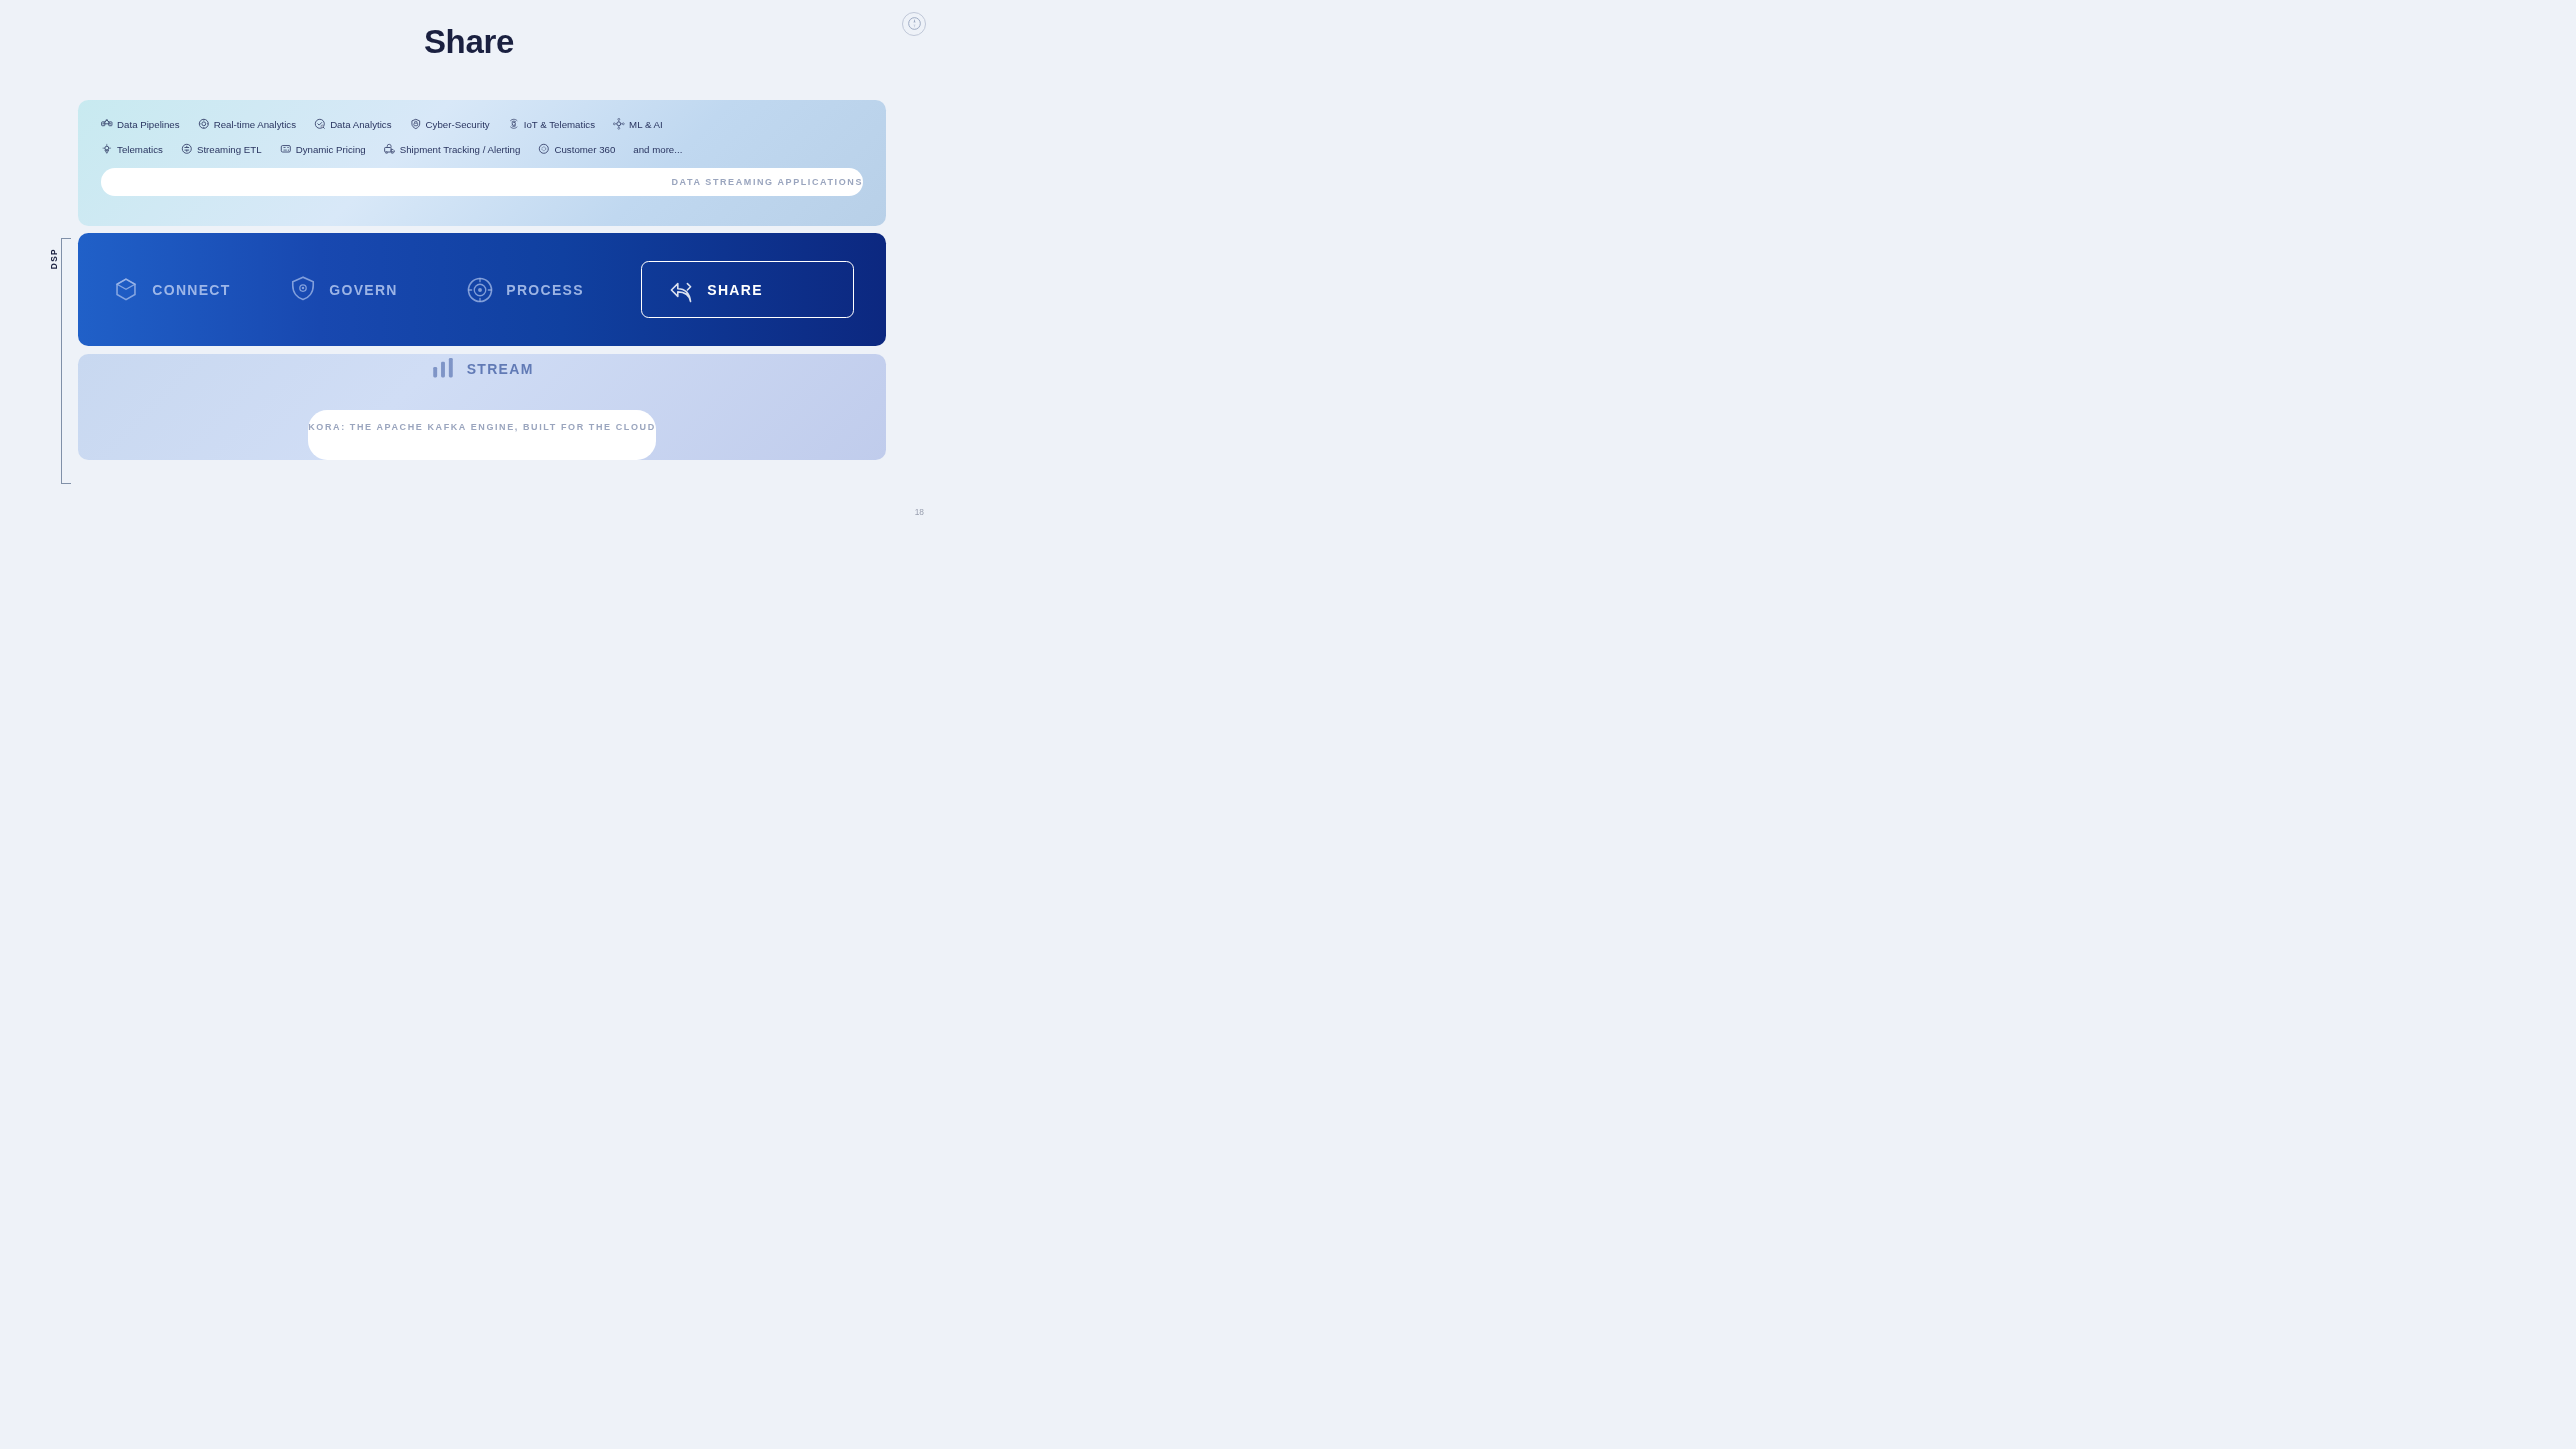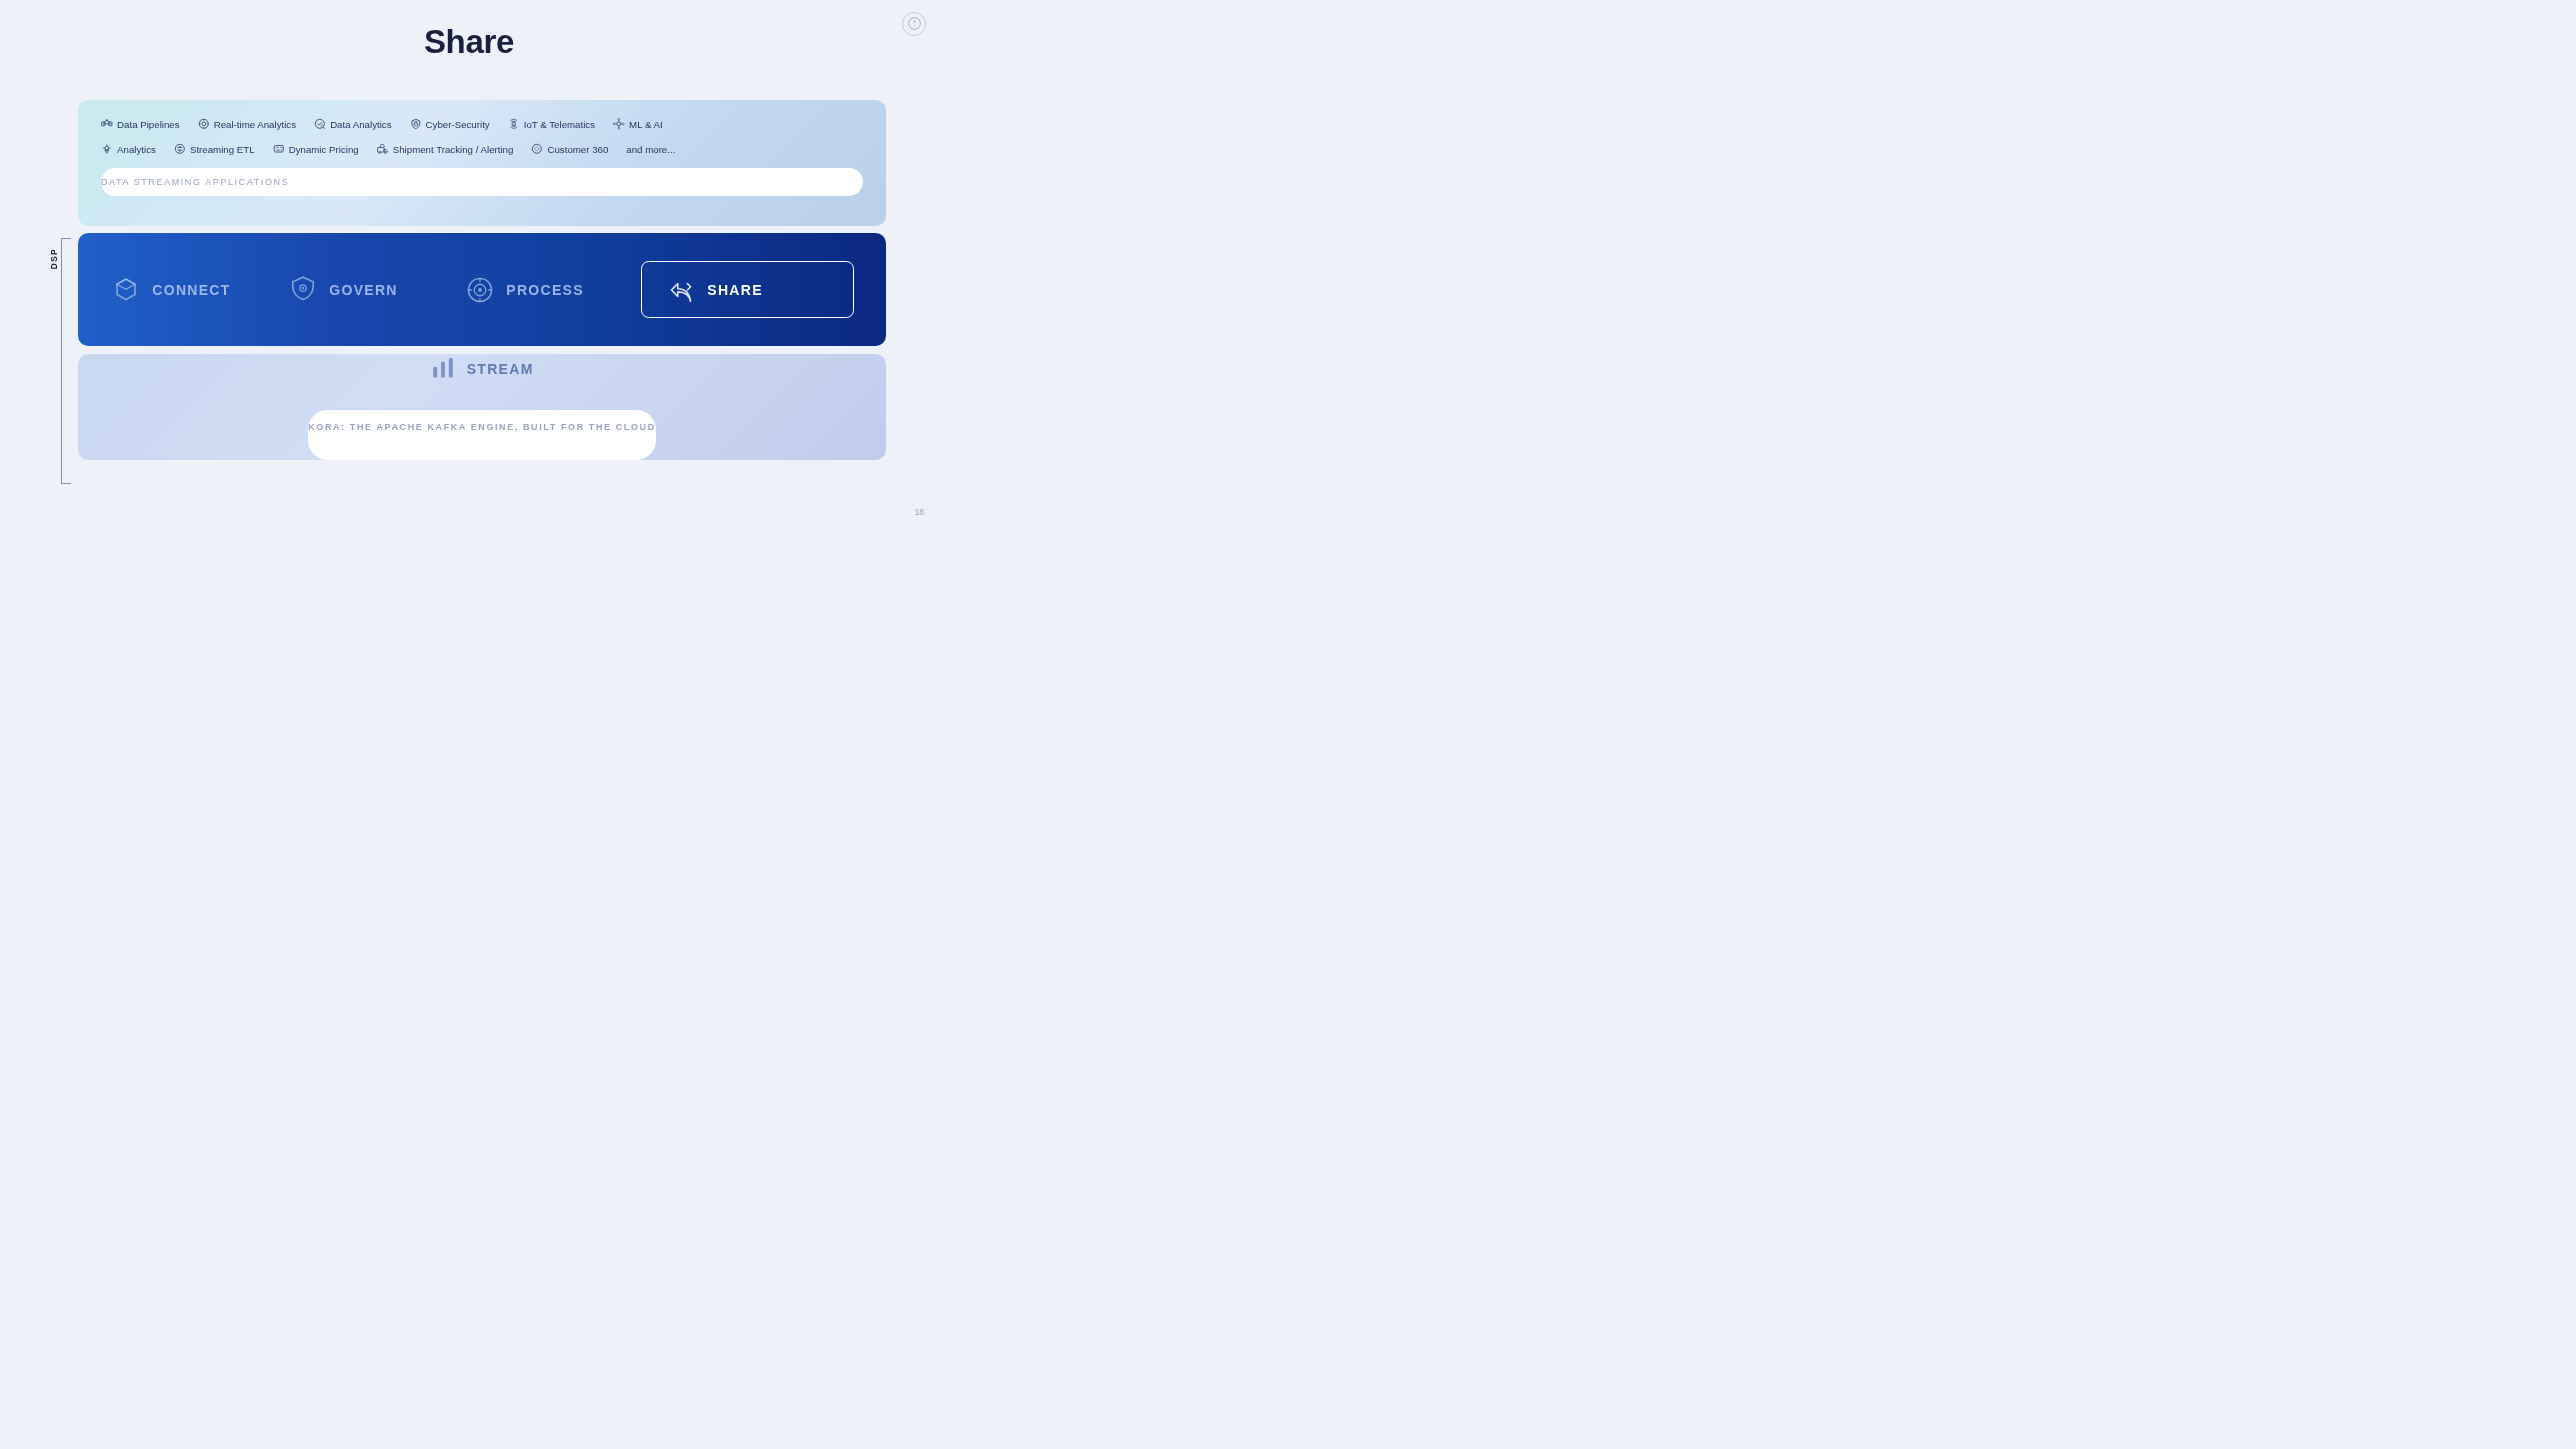--- a/index.html
+++ b/index.html
@@ -115,23 +115,23 @@
 
     .tag-icon {
       font-size: 10.3px;
       opacity: 0.85;
     }
 
     .data-streaming-bar {
       background: white;
       border-radius: 19.3px;
       padding: 9px 0;
-      text-align: left;
+      text-align: right;
       font-size: 9px;
-      font-weight: 400;
+      font-weight: 700;
       color: #9aa5be;
       letter-spacing: 1.6px;
       text-transform: uppercase;
     }
 
     
     .middle-card {
       position: absolute;
       left: 26px;
       right: 0;
@@ -334,21 +334,21 @@
 
     <div class="top-card-tags">
       <div class="tag-item">
         <span class="tag-icon">
           <svg width="11.6" height="11.6" viewBox="0 0 18 18" fill="none">
             <circle cx="9" cy="8" r="3" stroke="#2a3560" stroke-width="1.5" fill="none"></circle>
             <path d="M9 5V2M9 11v2M6 8H3M15 8h-3" stroke="#2a3560" stroke-width="1" stroke-linecap="round"></path>
             <path d="M9 16l-3-5h6z" stroke="#2a3560" stroke-width="1.3" fill="none"></path>
           </svg>
         </span>
-        <span>Analytics</span>
+        <span>Telematics</span>
       </div>
 
       <div class="tag-item">
         <span class="tag-icon">
           <svg width="11.6" height="11.6" viewBox="0 0 18 18" fill="none">
             <circle cx="9" cy="9" r="7" stroke="#2a3560" stroke-width="1.5" fill="none"></circle>
             <path d="M6 7h6M6 11h6" stroke="#2a3560" stroke-width="1.5" stroke-linecap="round"></path>
             <path d="M9 5v2M9 11v2" stroke="#2a3560" stroke-width="1.5" stroke-linecap="round"></path>
           </svg>
         </span>

